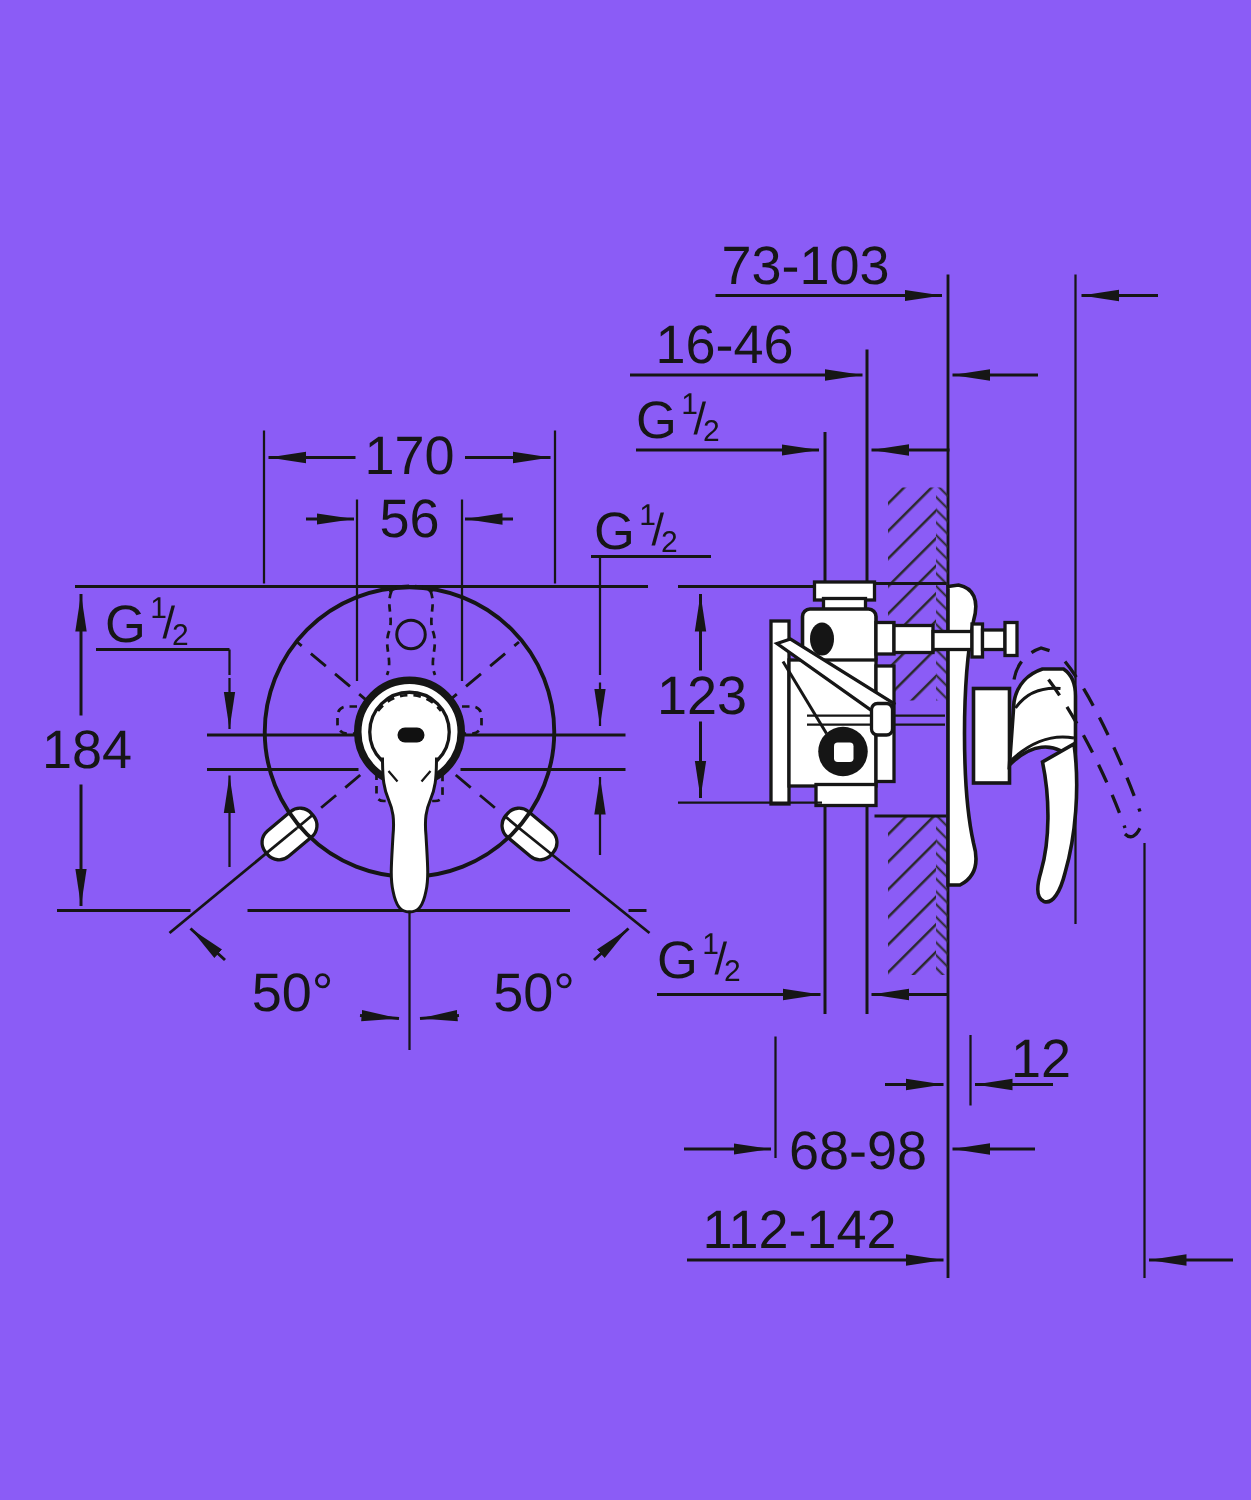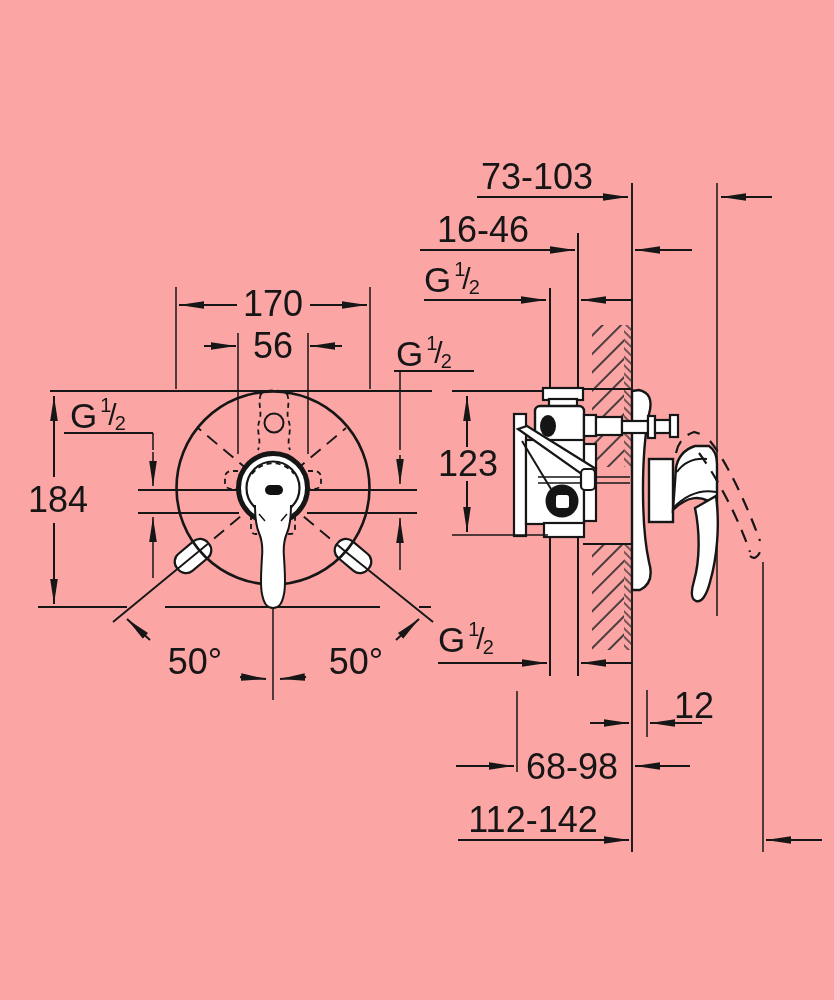--- a/index.html
+++ b/index.html
@@ -1,16 +1,16 @@
 <!DOCTYPE html>
 <html><head>
 <meta charset="utf-8">
 <style>
   html,body{margin:0;padding:0;background:#ffffff;}
-  .stage{width:834px;height:1000px;position:relative;background:#fca5a5;overflow:hidden;}
+  .stage{width:834px;height:1000px;position:relative;background:#8b5cf6;overflow:hidden;}
   svg{display:block;}
   .ln{stroke:#161616;stroke-width:2;fill:none;}
   .ln15{stroke:#161616;stroke-width:1.5;fill:none;}
   .ln18{stroke:#161616;stroke-width:1.9;fill:none;}
   .bold{stroke:#161616;stroke-width:2.6;fill:none;}
   .wfill{fill:#ffffff;stroke:#161616;stroke-width:2.2;}
   .wfill24{fill:#ffffff;stroke:#161616;stroke-width:2.4;}
   .dsh{stroke:#161616;stroke-width:1.9;fill:none;stroke-dasharray:13 8;}
   .dshs{stroke:#161616;stroke-width:1.8;fill:none;stroke-dasharray:5 4;}
   .dshh{stroke:#161616;stroke-width:2.2;fill:none;stroke-dasharray:13 9;}

